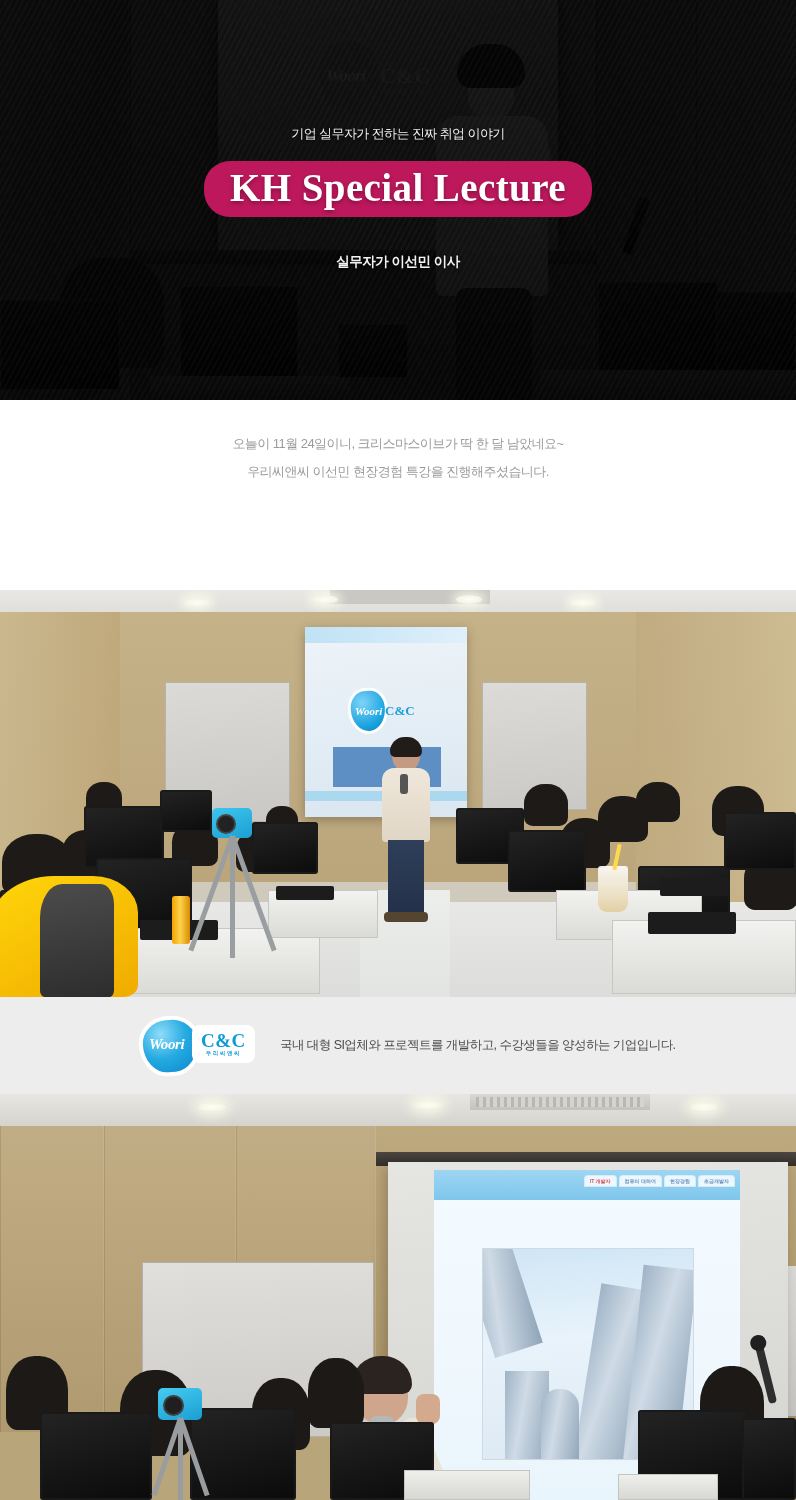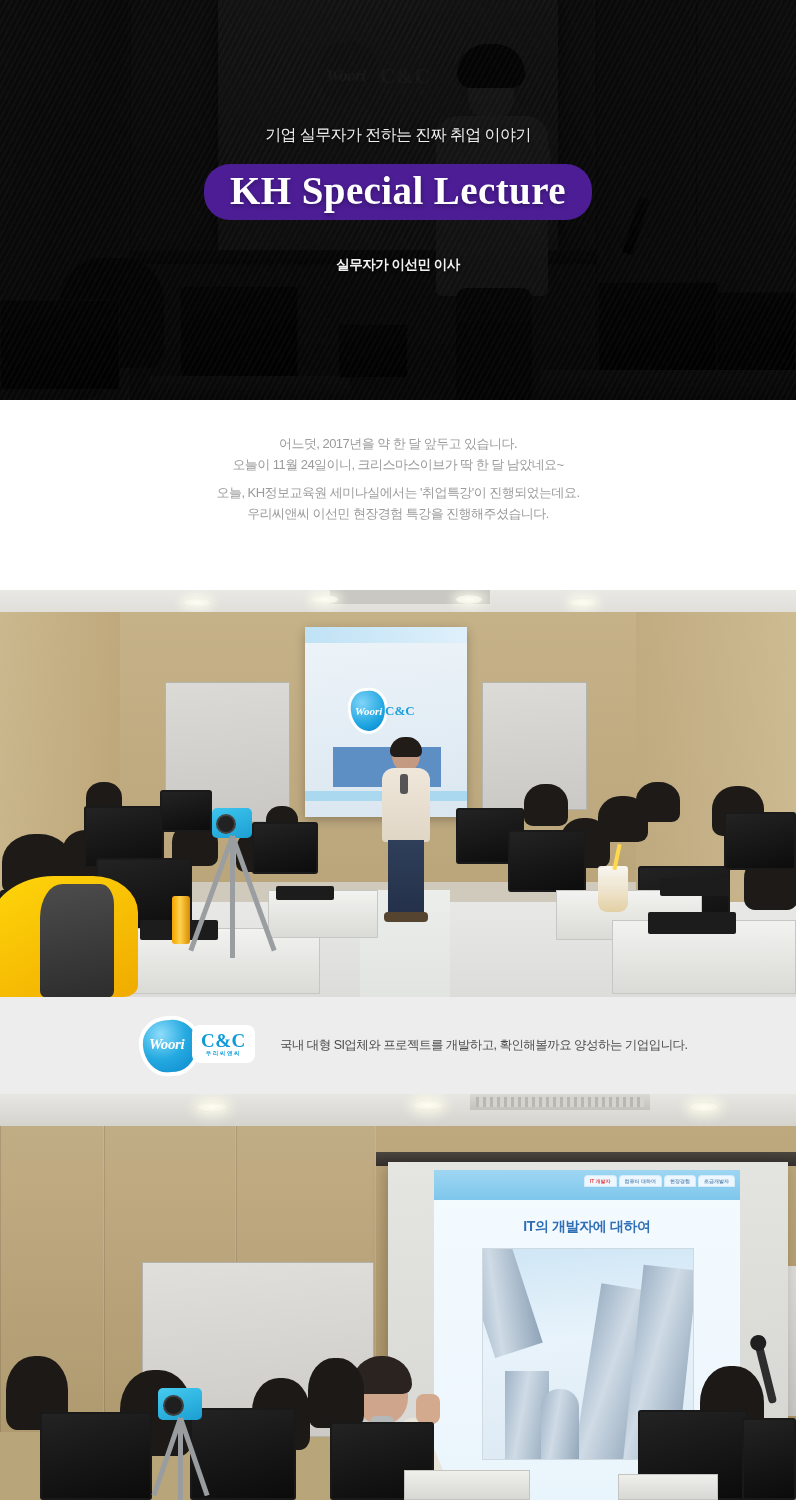--- a/index.html
+++ b/index.html
@@ -72,23 +72,23 @@
            border-radius:50% 50% 30% 40%; }
 
   .hero-tint { position:absolute; inset:0;
                background:linear-gradient(180deg,rgba(18,18,18,.55),rgba(22,22,22,.62));
                mix-blend-mode:multiply; }
   .hero-scan { position:absolute; inset:0;
                background:repeating-linear-gradient(118deg,rgba(255,255,255,.022) 0 2px,transparent 2px 5px); }
 
   .hero-copy { position:absolute; left:0; top:0; width:796px; height:400px;
                display:flex; flex-direction:column; align-items:center; }
-  .hero-kicker { margin-top:125px; color:#efefef; font-size:16px; font-weight:400;
+  .hero-kicker { margin-top:125px; color:#efefef; font-size:13px; font-weight:400;
                  letter-spacing:-.6px; text-shadow:0 1px 3px rgba(0,0,0,.75); }
-  .hero-banner { margin-top:18px; background:#4c1d95; padding:7px 26px 10px;
+  .hero-banner { margin-top:18px; background:#be185d; padding:7px 26px 10px;
                  display:inline-block;border-radius:26px; }
   .hero-title { color:#ffffff; font-family:"Liberation Serif", serif; font-weight:700;
                 font-size:39px; letter-spacing:.4px; line-height:1;
                 text-shadow:0 2px 4px rgba(0,0,0,.35); }
   .hero-sub { margin-top:36px; color:#f2f2f2; font-size:13.5px; font-weight:700;
               letter-spacing:-.5px; text-shadow:0 1px 3px rgba(0,0,0,.8); }
 
   
   .intro { width:796px; height:190px; background:#fff;
            display:flex; flex-direction:column; align-items:center;
@@ -327,24 +327,22 @@
     <div class="hero-copy">
       <div class="hero-kicker">기업 실무자가 전하는 진짜 취업 이야기</div>
       <div class="hero-banner">
         <div class="hero-title">KH Special Lecture</div>
       </div>
       <div class="hero-sub">실무자가 이선민 이사</div>
     </div>
   </section>
 
   <section class="intro">
-    <p>어느덧, 2017년을 약 한 달 앞두고 있습니다.</p>
     <p>오늘이 11월 24일이니, 크리스마스이브가 딱 한 달 남았네요~</p>
     <div class="gap"></div>
-    <p>오늘, KH정보교육원 세미나실에서는 '취업특강'이 진행되었는데요.</p>
     <p>우리씨앤씨 이선민 현장경험 특강을 진행해주셨습니다.</p>
     <div class="gap"></div>
   </section>
 
   <section class="photo1">
     <div class="p1-ceiling"></div>
     <div class="p1-duct"></div>
     <div class="p1-light" style="left:184px; top:8px;"></div>
     <div class="p1-light" style="left:312px; top:5px;"></div>
     <div class="p1-light" style="left:456px; top:5px;"></div>
@@ -421,21 +419,21 @@
   <section class="band">
     <div class="band-logo">
       <div class="bl-shield"></div>
       <div class="bl-woori">Woori</div>
       <div class="bl-ccwrap">
         <span class="bl-cc">C&amp;C</span>
         <span class="bl-kr">우리씨앤씨</span>
       </div>
     </div>
     <div class="band-copy">
-      <p>국내 대형 SI업체와 프로젝트를 개발하고, 확인해볼까요 양성하는 기업입니다.</p>
+      <p>국내 대형 SI업체와 프로젝트를 개발하고, 수강생들을 양성하는 기업입니다.</p>
     </div>
   </section>
 
   <section class="photo2">
     <div class="p2-wall"></div>
     <div class="p2-wall-panel" style="left:0px;   top:18px; width:104px; height:320px;"></div>
     <div class="p2-wall-panel" style="left:104px; top:18px; width:132px; height:320px;"></div>
     <div class="p2-wall-panel" style="left:236px; top:18px; width:140px; height:320px;"></div>
     <div class="p2-ceiling"></div>
     <div class="p2-vent"></div>
@@ -448,21 +446,20 @@
     <div class="p2-screen-rail"></div>
     <div class="p2-screen"></div>
     <div class="p2-slide">
       <div class="p2-sl-top"></div>
       <div class="p2-tabs">
         <div class="p2-tab">IT 개발자</div>
         <div class="p2-tab dim">컴퓨터 대하여</div>
         <div class="p2-tab dim">현장경험</div>
         <div class="p2-tab dim">초급개발자</div>
       </div>
-      <div class="p2-sl-title">IT의 개발자에 대하여</div>
       <div class="p2-sl-img">
         <div class="p2-twr t1"></div>
         <div class="p2-twr t2"></div>
         <div class="p2-twr t3"></div>
         <div class="p2-twr t4"></div>
         <div class="p2-twr t5"></div>
       </div>
 
     </div>
 

